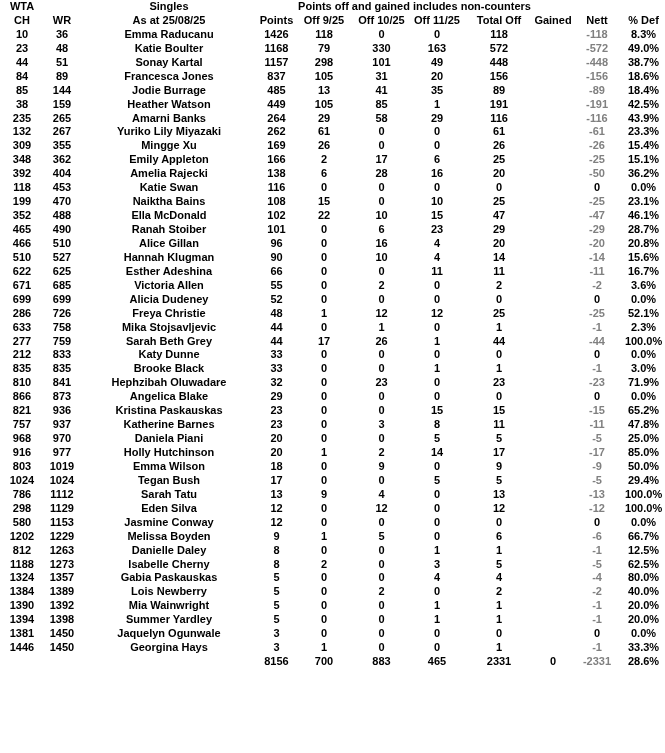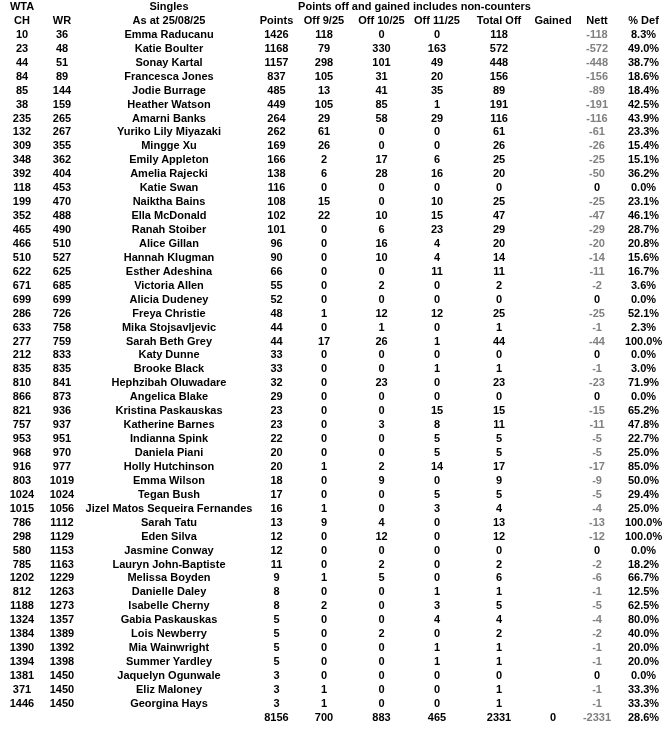--- a/index.html
+++ b/index.html
@@ -448,33 +448,20 @@
         <td>23</td>
         <td>0</td>
         <td>3</td>
         <td>8</td>
         <td>11</td>
         <td></td>
         <td class="neg">-11</td>
         <td>47.8%</td>
       </tr>
       <tr>
-        <td>953</td>
-        <td>951</td>
-        <td>Indianna Spink</td>
-        <td>22</td>
-        <td>0</td>
-        <td>0</td>
-        <td>5</td>
-        <td>5</td>
-        <td></td>
-        <td class="neg">-5</td>
-        <td>22.7%</td>
-      </tr>
-      <tr>
         <td>968</td>
         <td>970</td>
         <td>Daniela Piani</td>
         <td>20</td>
         <td>0</td>
         <td>0</td>
         <td>5</td>
         <td>5</td>
         <td></td>
         <td class="neg">-5</td>
@@ -511,33 +498,20 @@
         <td>1024</td>
         <td>Tegan Bush</td>
         <td>17</td>
         <td>0</td>
         <td>0</td>
         <td>5</td>
         <td>5</td>
         <td></td>
         <td class="neg">-5</td>
         <td>29.4%</td>
-      </tr>
-      <tr>
-        <td>1015</td>
-        <td>1056</td>
-        <td>Jizel Matos Sequeira Fernandes</td>
-        <td>16</td>
-        <td>1</td>
-        <td>0</td>
-        <td>3</td>
-        <td>4</td>
-        <td></td>
-        <td class="neg">-4</td>
-        <td>25.0%</td>
       </tr>
       <tr>
         <td>786</td>
         <td>1112</td>
         <td>Sarah Tatu</td>
         <td>13</td>
         <td>9</td>
         <td>4</td>
         <td>0</td>
         <td>13</td>
@@ -565,33 +539,20 @@
         <td>12</td>
         <td>0</td>
         <td>0</td>
         <td>0</td>
         <td>0</td>
         <td></td>
         <td>0</td>
         <td>0.0%</td>
       </tr>
       <tr>
-        <td>785</td>
-        <td>1163</td>
-        <td>Lauryn John-Baptiste</td>
-        <td>11</td>
-        <td>0</td>
-        <td>2</td>
-        <td>0</td>
-        <td>2</td>
-        <td></td>
-        <td class="neg">-2</td>
-        <td>18.2%</td>
-      </tr>
-      <tr>
         <td>1202</td>
         <td>1229</td>
         <td>Melissa Boyden</td>
         <td>9</td>
         <td>1</td>
         <td>5</td>
         <td>0</td>
         <td>6</td>
         <td></td>
         <td class="neg">-6</td>
@@ -682,33 +643,20 @@
         <td>3</td>
         <td>0</td>
         <td>0</td>
         <td>0</td>
         <td>0</td>
         <td></td>
         <td>0</td>
         <td>0.0%</td>
       </tr>
       <tr>
-        <td>371</td>
-        <td>1450</td>
-        <td>Eliz Maloney</td>
-        <td>3</td>
-        <td>1</td>
-        <td>0</td>
-        <td>0</td>
-        <td>1</td>
-        <td></td>
-        <td class="neg">-1</td>
-        <td>33.3%</td>
-      </tr>
-      <tr>
         <td>1446</td>
         <td>1450</td>
         <td>Georgina Hays</td>
         <td>3</td>
         <td>1</td>
         <td>0</td>
         <td>0</td>
         <td>1</td>
         <td></td>
         <td class="neg">-1</td>

